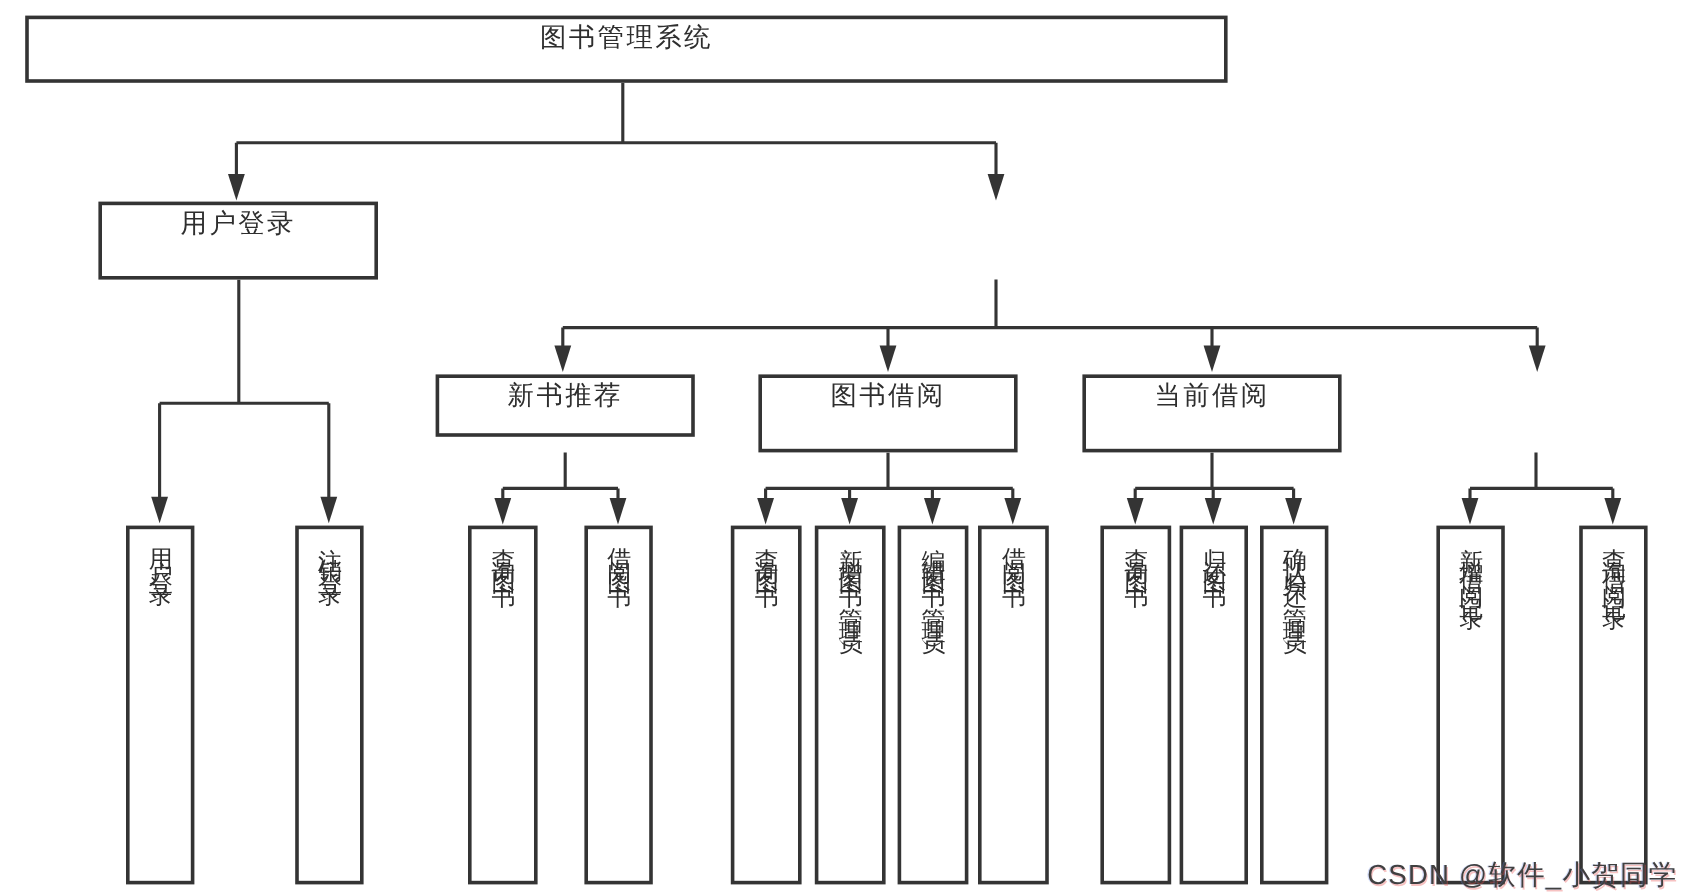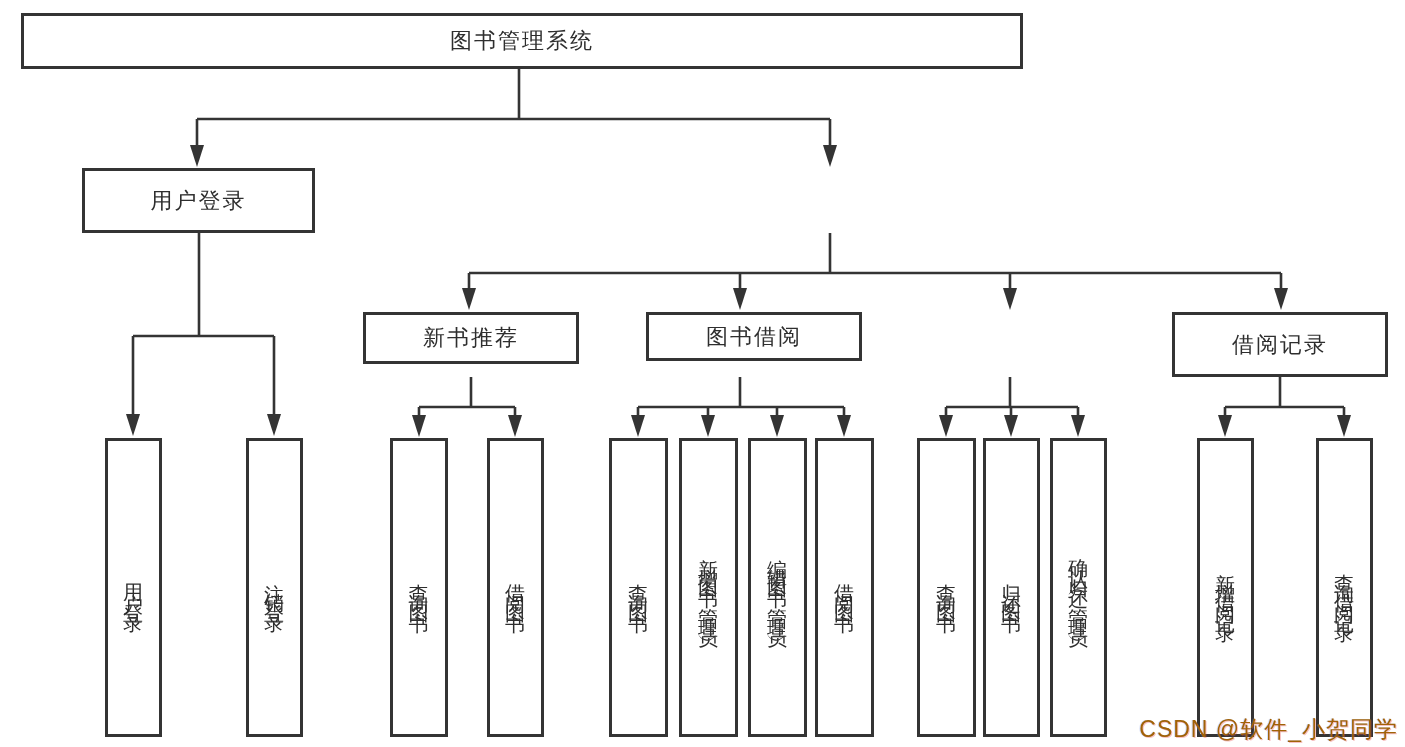--- a/index.html
+++ b/index.html
@@ -16,21 +16,21 @@
     left: 0; top: 0;
     width: 1405px; height: 747px;
     pointer-events: none;
   }
   .box {
     position: absolute;
     box-sizing: border-box;
     border: 3px solid #343434;
     background: #ffffff;
     display: flex;
-    align-items: center;
+    align-items: flex-start;
     justify-content: center;
     color: #2e2e2e;
   }
   .box.h .lbl {
     font-size: 22px;
     letter-spacing: 2px;
     white-space: nowrap;
   }
   .box.leaf .vtext {
     writing-mode: vertical-rl;
@@ -38,21 +38,21 @@
     font-size: 20px;
     letter-spacing: 10px;
     line-height: 1;
     white-space: nowrap;
   }
   .watermark {
     position: absolute;
     right: 7px;
     bottom: 2px;
     font-size: 23px;
-    color: #a16207;
+    color: #404040;
     letter-spacing: 1px;
     white-space: nowrap;
     text-shadow: 1px 1px 0 rgba(233,80,80,0.35), -1px 0 0 rgba(110,140,230,0.30);
   }
 </style>
 </head>
 <body>
 
 <div class="canvas">
 
@@ -123,25 +123,25 @@
     <span class="lbl">图书管理系统</span>
   </div>
 
   <div class="box h" style="left:82px;top:168px;width:233px;height:65px">
     <span class="lbl">用户登录</span>
   </div>
 
   <div class="box h" style="left:363px;top:312px;width:216px;height:52px">
     <span class="lbl">新书推荐</span>
   </div>
-  <div class="box h" style="left:646px;top:312px;width:216px;height:49px">
+  <div class="box h" style="left:632px;top:312px;width:216px;height:65px">
     <span class="lbl">图书借阅</span>
   </div>
-  <div class="box h" style="left:1172px;top:312px;width:216px;height:65px">
-    <span class="lbl">借阅记录</span>
+  <div class="box h" style="left:902px;top:312px;width:216px;height:65px">
+    <span class="lbl">当前借阅</span>
   </div>
 
   <div class="box leaf" style="left:105px;top:438px;width:57px;height:299px">
     <span class="vtext">用户登录</span>
   </div>
   <div class="box leaf" style="left:246px;top:438px;width:57px;height:299px">
     <span class="vtext">注销登录</span>
   </div>
 
   <div class="box leaf" style="left:390px;top:438px;width:58px;height:299px">

